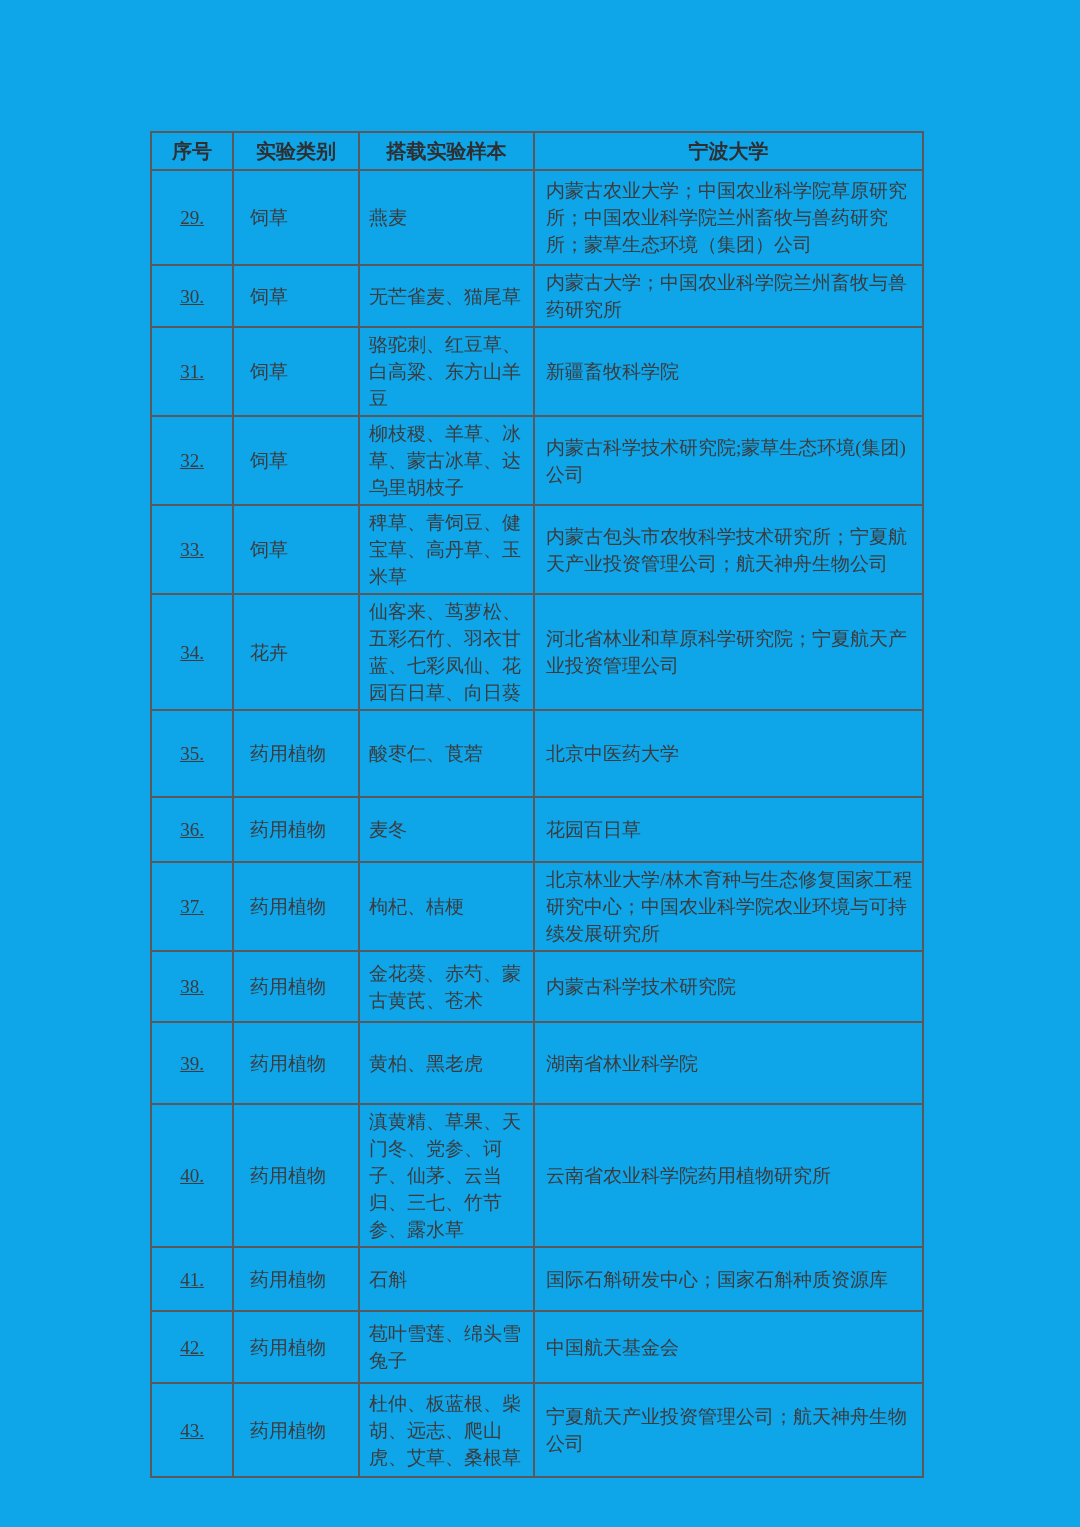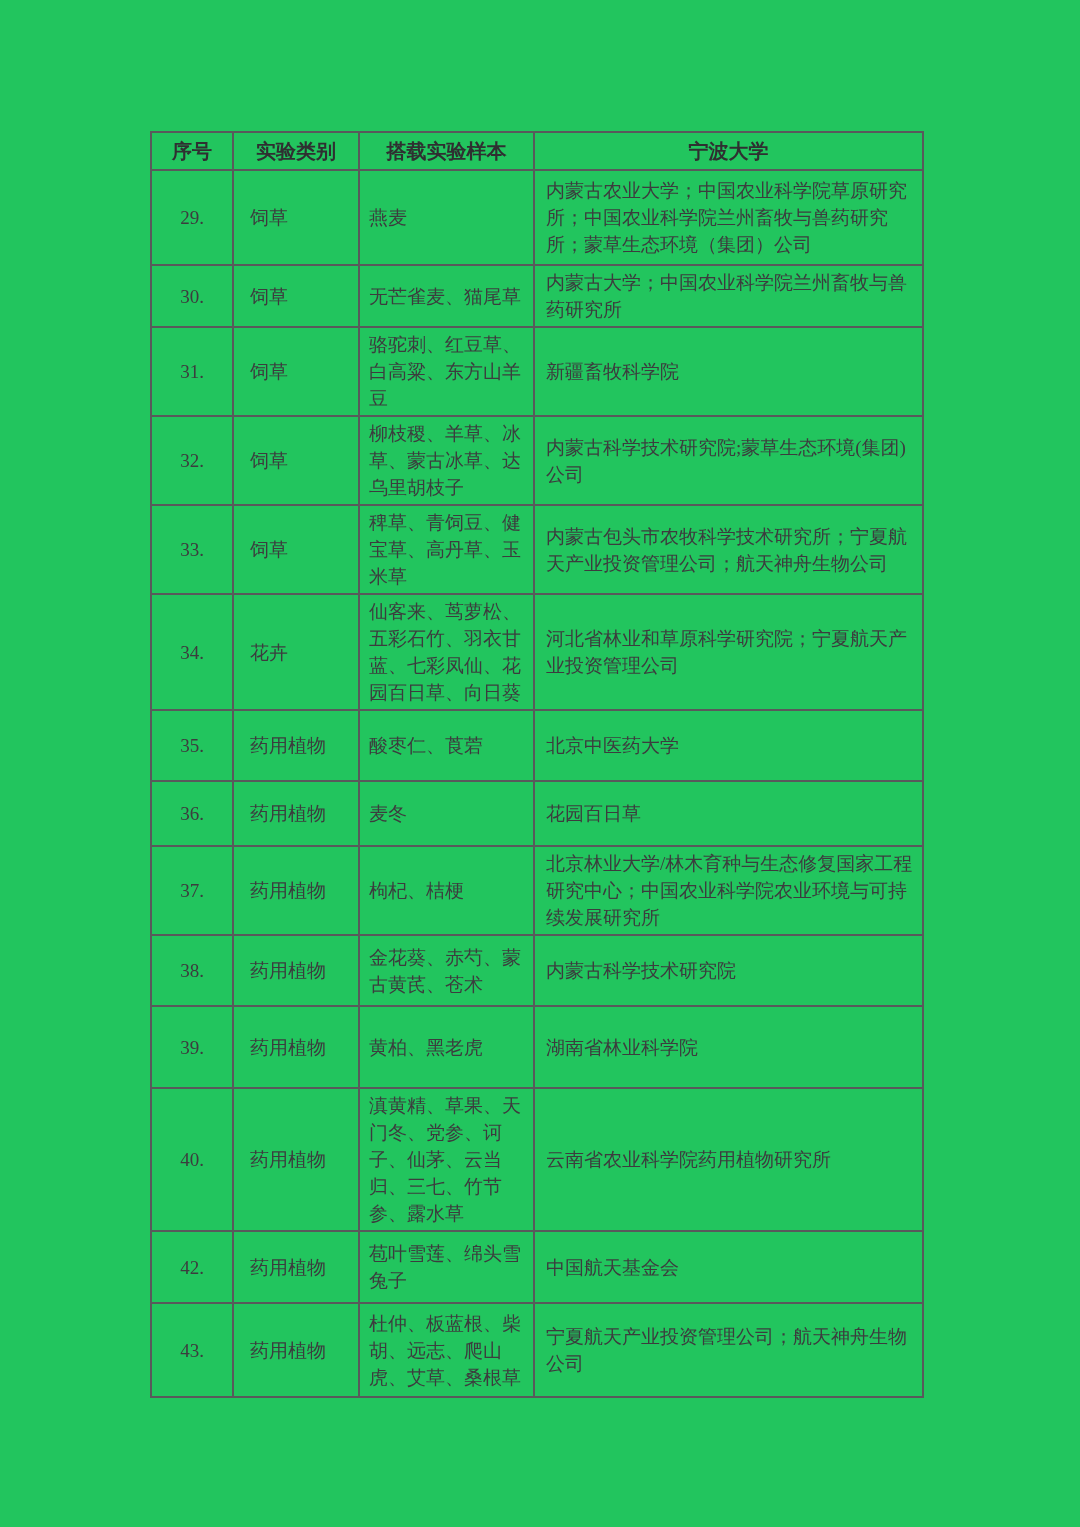--- a/index.html
+++ b/index.html
@@ -4,21 +4,21 @@
 <style>
   html, body {
     margin: 0;
     padding: 0;
     background: #ffffff;
   }
   .page {
     position: relative;
     width: 1080px;
     height: 1527px;
-    background: #22c55e;
+    background: #0ea5e9;
     font-family: "Liberation Serif", "DejaVu Serif", serif;
     color: #3c3c3e;
   }
   table.payload {
     position: absolute;
     left: 150px;
     top: 131px;
     width: 772px;
     border-collapse: collapse;
     table-layout: fixed;
@@ -38,20 +38,21 @@
   table.payload th {
     font-weight: bold;
     font-size: 20px;
     text-align: center;
     color: #2f2f31;
     padding: 4px 2px;
   }
   td.no {
     text-align: center;
     padding: 2px 4px;
+    text-decoration: underline;
   }
   td.cat {
     text-align: left;
     padding: 2px 16px 2px 16px;
   }
   td.samples {
     text-align: left;
     padding: 3px 7px 3px 9px;
   }
   td.units {
@@ -109,21 +110,21 @@
         <td class="cat">饲草</td>
         <td class="samples">稗草、青饲豆、健宝草、高丹草、玉米草</td>
         <td class="units">内蒙古包头市农牧科学技术研究所；宁夏航天产业投资管理公司；航天神舟生物公司</td>
       </tr>
       <tr style="height:104px;">
         <td class="no">34.</td>
         <td class="cat">花卉</td>
         <td class="samples">仙客来、茑萝松、五彩石竹、羽衣甘蓝、七彩凤仙、花园百日草、向日葵</td>
         <td class="units">河北省林业和草原科学研究院；宁夏航天产业投资管理公司</td>
       </tr>
-      <tr style="height:71px;">
+      <tr style="height:87px;">
         <td class="no">35.</td>
         <td class="cat">药用植物</td>
         <td class="samples">酸枣仁、莨菪</td>
         <td class="units">北京中医药大学</td>
       </tr>
       <tr style="height:65px;">
         <td class="no">36.</td>
         <td class="cat">药用植物</td>
         <td class="samples">麦冬</td>
         <td class="units">花园百日草</td>
@@ -145,20 +146,26 @@
         <td class="cat">药用植物</td>
         <td class="samples">黄柏、黑老虎</td>
         <td class="units">湖南省林业科学院</td>
       </tr>
       <tr style="height:139px;">
         <td class="no">40.</td>
         <td class="cat">药用植物</td>
         <td class="samples">滇黄精、草果、天门冬、党参、诃子、仙茅、云当归、三七、竹节参、露水草</td>
         <td class="units">云南省农业科学院药用植物研究所</td>
       </tr>
+      <tr style="height:64px;">
+        <td class="no">41.</td>
+        <td class="cat">药用植物</td>
+        <td class="samples">石斛</td>
+        <td class="units">国际石斛研发中心；国家石斛种质资源库</td>
+      </tr>
       <tr style="height:72px;">
         <td class="no">42.</td>
         <td class="cat">药用植物</td>
         <td class="samples">苞叶雪莲、绵头雪兔子</td>
         <td class="units">中国航天基金会</td>
       </tr>
       <tr style="height:94px;">
         <td class="no">43.</td>
         <td class="cat">药用植物</td>
         <td class="samples">杜仲、板蓝根、柴胡、远志、爬山虎、艾草、桑根草</td>

